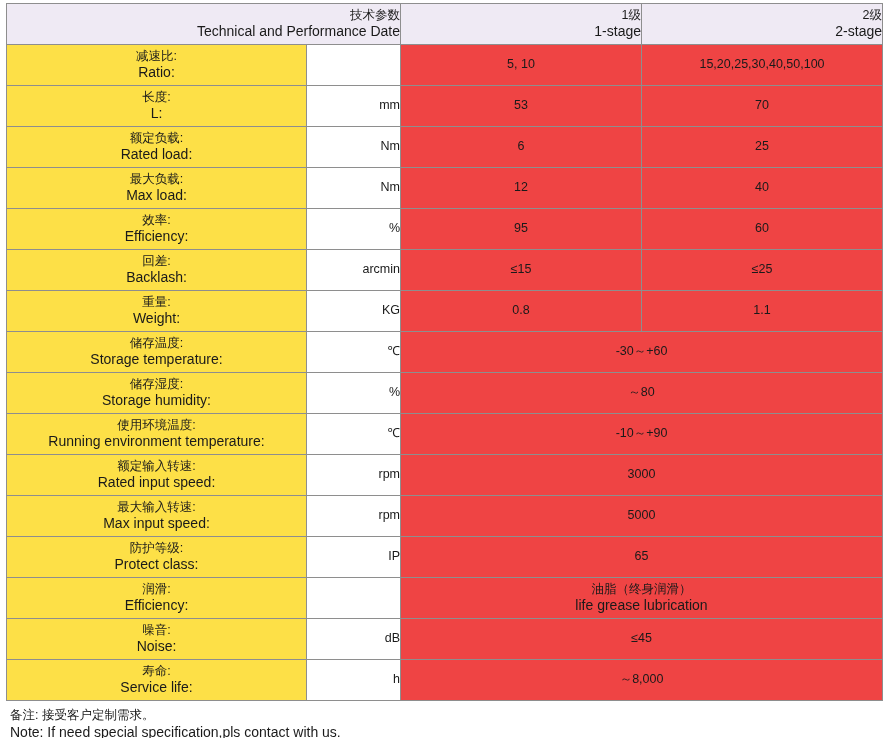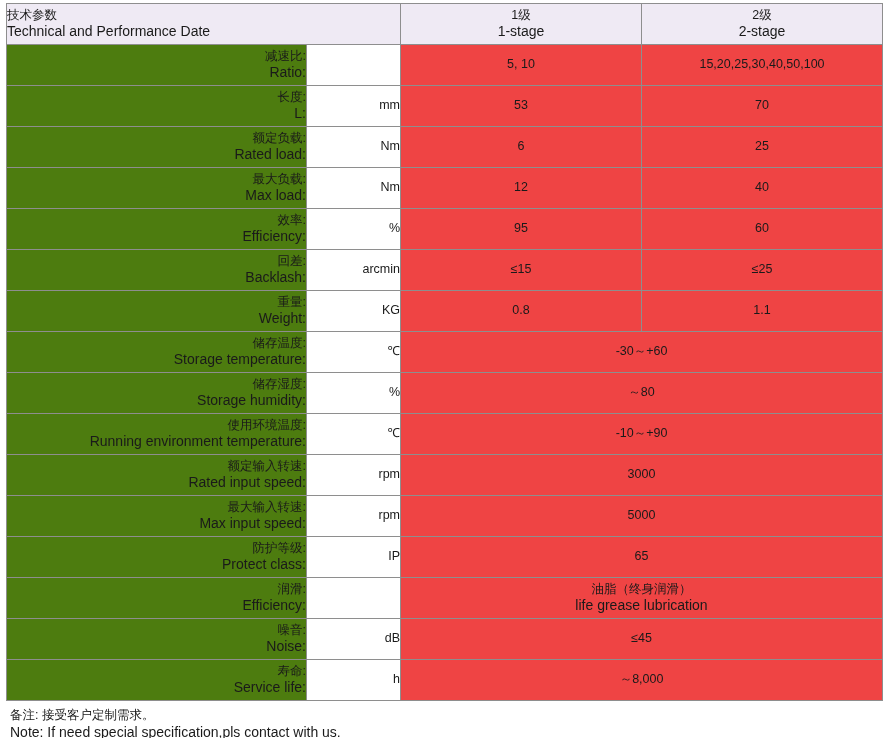--- a/index.html
+++ b/index.html
@@ -37,20 +37,21 @@
     border: 1px solid #8e8e8e;
     padding: 0;
     vertical-align: middle;
     font-weight: normal;
     font-size: 12.5px;
     line-height: 1.22;
   }
   .hdr-row td {
     background: #efeaf4;
     height: 40px;
+    text-align: right;
   }
   .hdr-left {
     padding: 3px 0 3px 9px;
     text-align: left;
   }
   .hdr-center {
     text-align: center;
     padding: 3px 0;
     margin-top: 20px;
   }
@@ -59,23 +60,23 @@
     font-size: 12.5px;
   }
   .en {
     display: block;
     font-size: 14px;
   }
   .row td {
     height: 40px;
   }
   td.label {
-    background: #4d7c0f;
+    background: #fde047;
     padding: 3px 0 3px 9px;
-    text-align: right;
+    text-align: center;
   }
   td.unit {
     text-align: right;
     background: #ffffff;
   }
   td.val {
     text-align: center;
     background: #ef4444;
   }
   .note {

